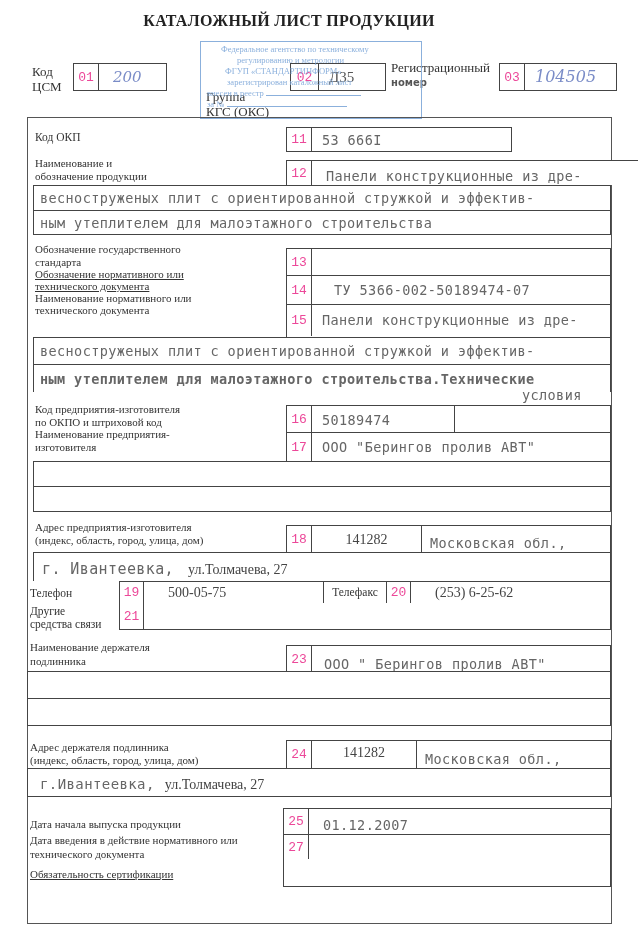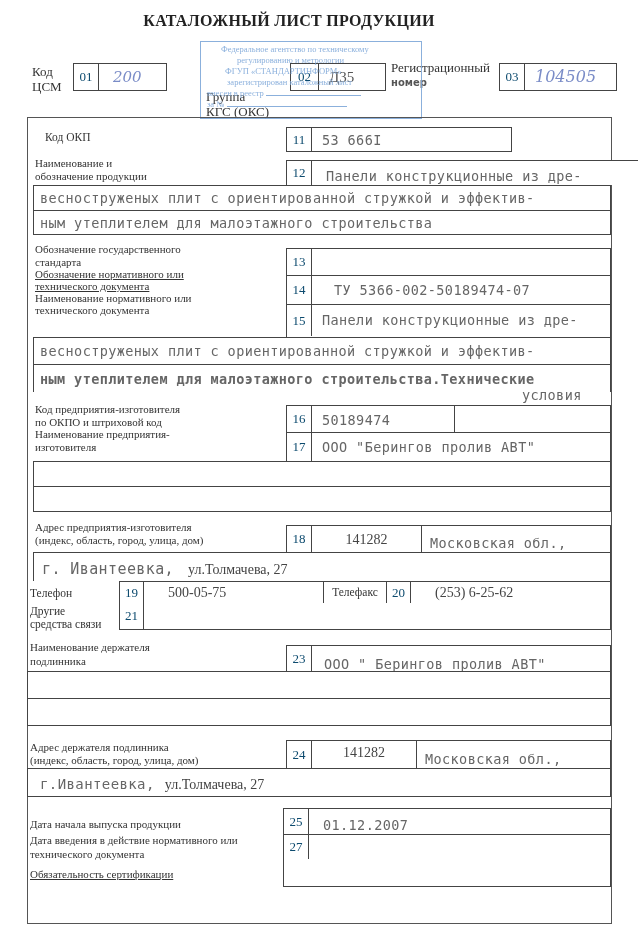--- a/index.html
+++ b/index.html
@@ -3,21 +3,21 @@
 <meta charset="utf-8">
 <style>
   * { box-sizing: border-box; margin: 0; padding: 0; }
   html, body { width: 638px; height: 932px; background: #ffffff; overflow: hidden; }
   body { position: relative; font-family: "Liberation Serif", serif; color: #2a2a2a; }
   .abs { position: absolute; }
   .title { left: 0; width: 578px; top: 12px; text-align: center; font-size: 16px; font-weight: bold; letter-spacing: 0.3px; color: #222; }
   .lbl { font-family: "Liberation Serif", serif; font-size: 11.5px; line-height: 13px; color: #333; }
   .lbl-sm { font-size: 11px; line-height: 12.5px; }
   .box { border: 1.3px solid #444; background: #fff; }
-  .num { font-family: Liberation Serif, serif; font-size: 13px; color: #0c4a6e; display: flex; align-items: center; justify-content: center; border-right: 1.3px solid #444; height: 100%; }
+  .num { font-family: Liberation Mono, monospace; font-size: 13px; color: #ec4899; display: flex; align-items: center; justify-content: center; border-right: 1.3px solid #444; height: 100%; }
   .typed { font-family: "DejaVu Sans Mono", monospace; font-size: 13.5px; color: #666; white-space: nowrap; letter-spacing: 0.4px; }
   .serifv { font-family: "Liberation Serif", serif; font-size: 14px; color: #444; white-space: nowrap; }
   .hand { font-family: "DejaVu Serif", serif; font-style: italic; color: #7a8cc7; font-size: 15px; white-space: nowrap; }
   .cell { display: flex; height: 100%; }
   .frame { left: 27px; top: 117px; width: 585px; height: 807px; border: 1.2px solid #555; }
   .stamp { left: 200px; top: 41px; width: 222px; height: 78px; border: 1.6px solid #7fa8d9; color: #7fa8d9; font-family: "Liberation Serif", serif; font-size: 8.5px; line-height: 11px; padding: 2px 6px; opacity: 0.9; }
   .stamp div { white-space: nowrap; }
   .hline { border-bottom: 1px solid #7fa8d9; display: inline-block; width: 95px; height: 8px; }
 </style>
 </head>
@@ -62,21 +62,21 @@
   <div style="padding-left:14px;">Федеральное агентство по техническому</div>
   <div style="padding-left:30px;">регулированию и метрологии</div>
   <div style="padding-left:18px;">ФГУП «СТАНДАРТИНФОРМ»</div>
   <div style="padding-left:20px;">зарегистрирован каталожный лист</div>
   <div><span>внесен в реестр</span> <span class="hline"></span></div>
   <div><span>за №</span> <span class="hline" style="width:120px;"></span></div>
 </div>
 
 <div class="abs frame"></div>
 
-<div class="abs lbl" style="left:45px;top:131px;">Код ОКП</div>
+<div class="abs lbl" style="left:35px;top:131px;">Код ОКП</div>
 <div class="abs box" style="left:286px;top:127px;width:226px;height:25px;">
   <div class="cell">
     <div class="num" style="width:25px;">11</div>
     <div class="typed" style="padding-left:10px;line-height:25px;">53 666I</div>
   </div>
 </div>
 
 <div class="abs lbl lbl-sm" style="left:35px;top:157px;">
   <div>Наименование и</div>
   <div>обозначение продукции</div>

